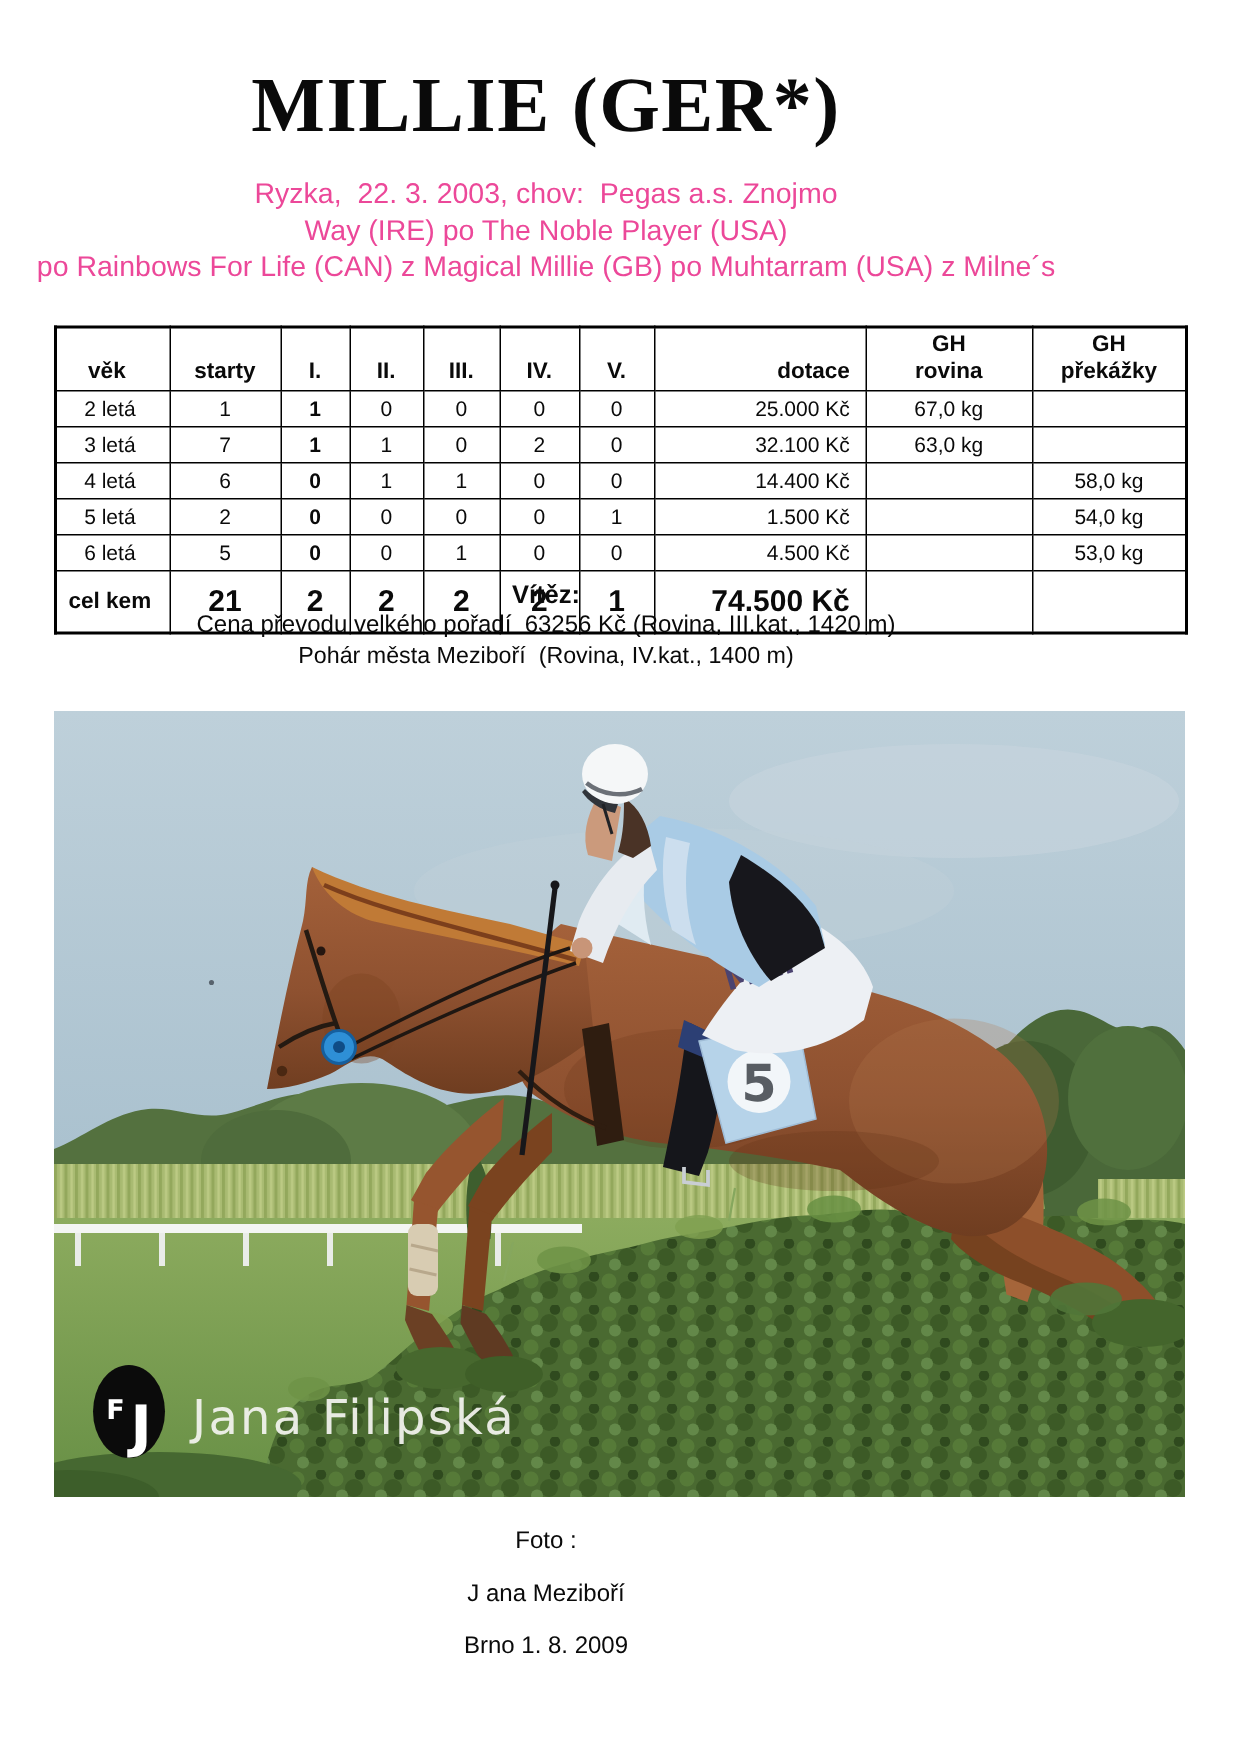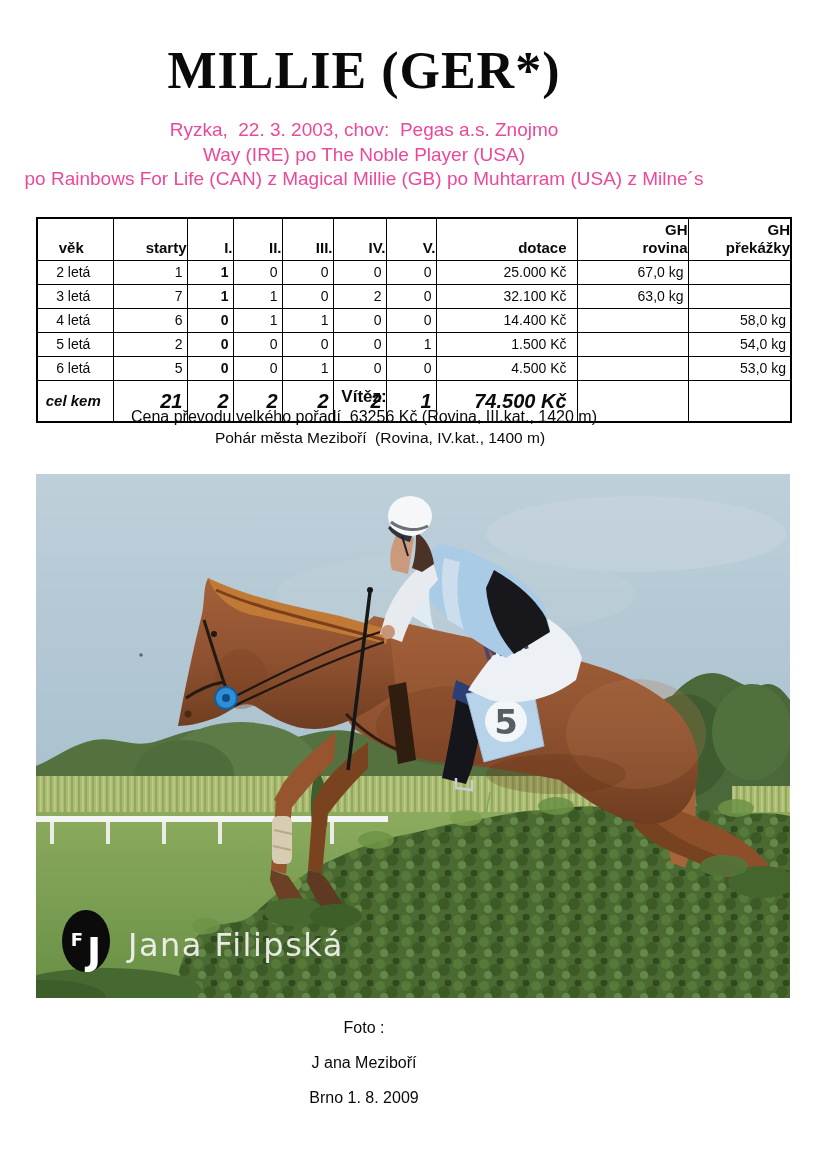--- a/index.html
+++ b/index.html
@@ -20,29 +20,29 @@
   #stats{top:217px;left:36px;}
   table{border-collapse:collapse;table-layout:fixed;width:754px;}
   table,td,th{border:1px solid #000;}
   table{border-width:2px;}
   th{
     font-size:15px;font-weight:bold;vertical-align:bottom;text-align:center;
     white-space:pre-line;line-height:18px;padding:2px 0 3px 0;height:36px;
   }
   td{font-size:14px;padding:4px;height:15px;line-height:15px;overflow:hidden;}
   .c0{text-align:center;padding-right:8px;}
-  .c1,.c2,.c3,.c4,.c5,.c6,.c8,.c9{text-align:right;}
+  .c1,.c2,.c3,.c4,.c5,.c6,.c8,.c9{text-align:center;}
   .c7{text-align:right;padding-right:10px;}
   td.b{font-weight:bold;}
-  tr.total td{font-weight:bold;font-size:20px;height:32px;line-height:32px;font-style:italic;}
+  tr.total td{font-weight:bold;font-size:20px;height:32px;line-height:32px;}
   tr.total td.c0{font-size:15px;}
 
   #winner-head{top:387px;left:0;font-size:17px;font-weight:bold;}
   #winner-1{top:408px;left:0;font-size:16px;}
-  #winner-2{top:429px;left:16px;font-size:15.5px;}
+  #winner-2{top:429px;left:0;font-size:15.5px;}
 
   #photo{top:474px;left:36px;width:754px;height:524px;}
 
   #foto-label{top:1019px;left:0;font-size:16px;}
   #foto-name{top:1054px;left:0;font-size:16px;}
   #foto-place{top:1089px;left:0;font-size:16px;}
 </style>
 </head>
 <body>
 

